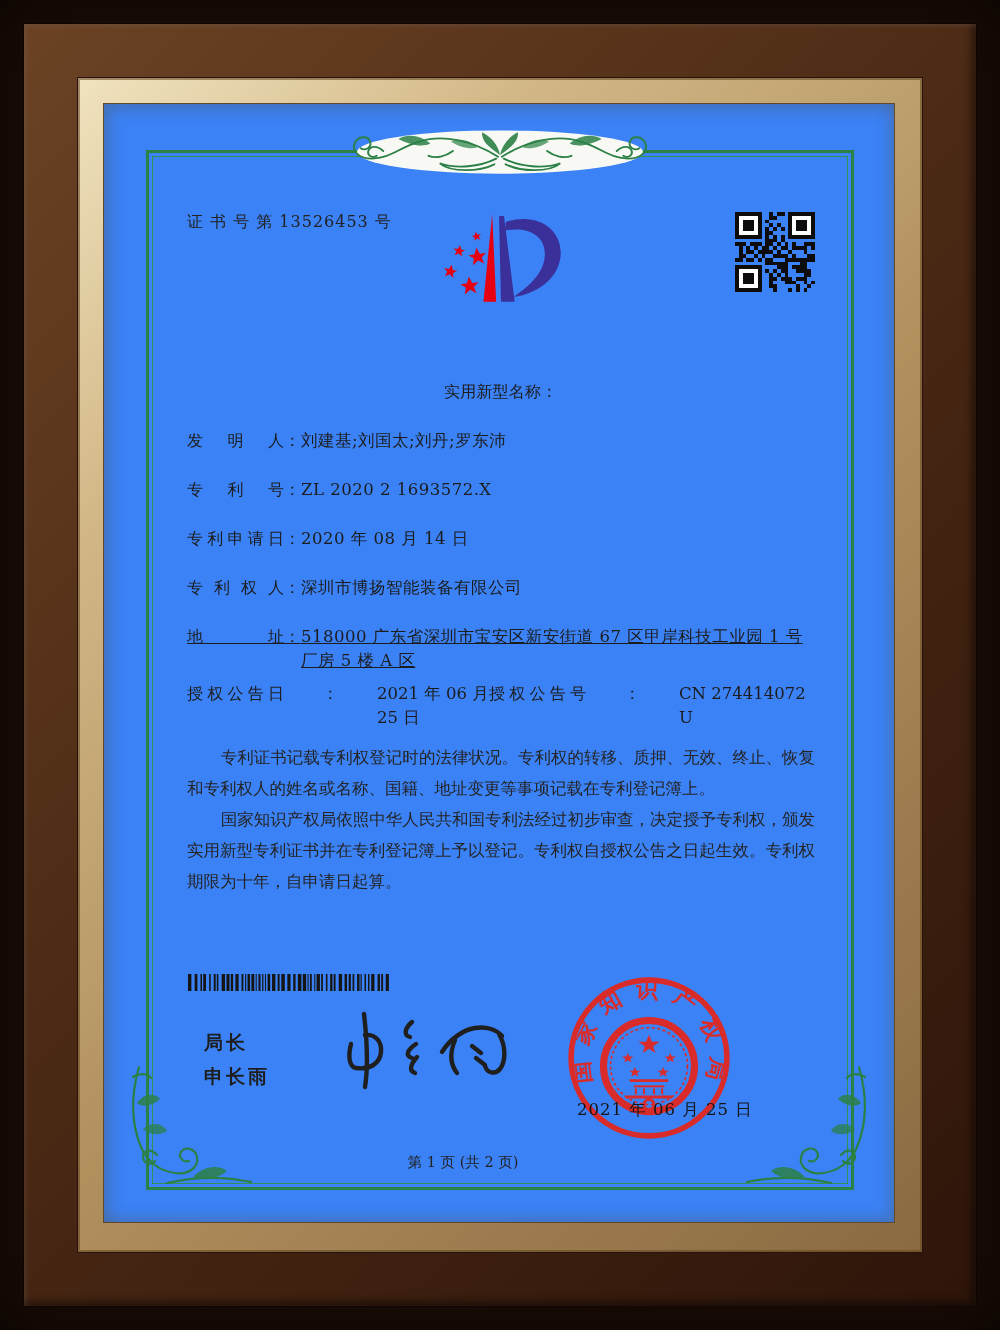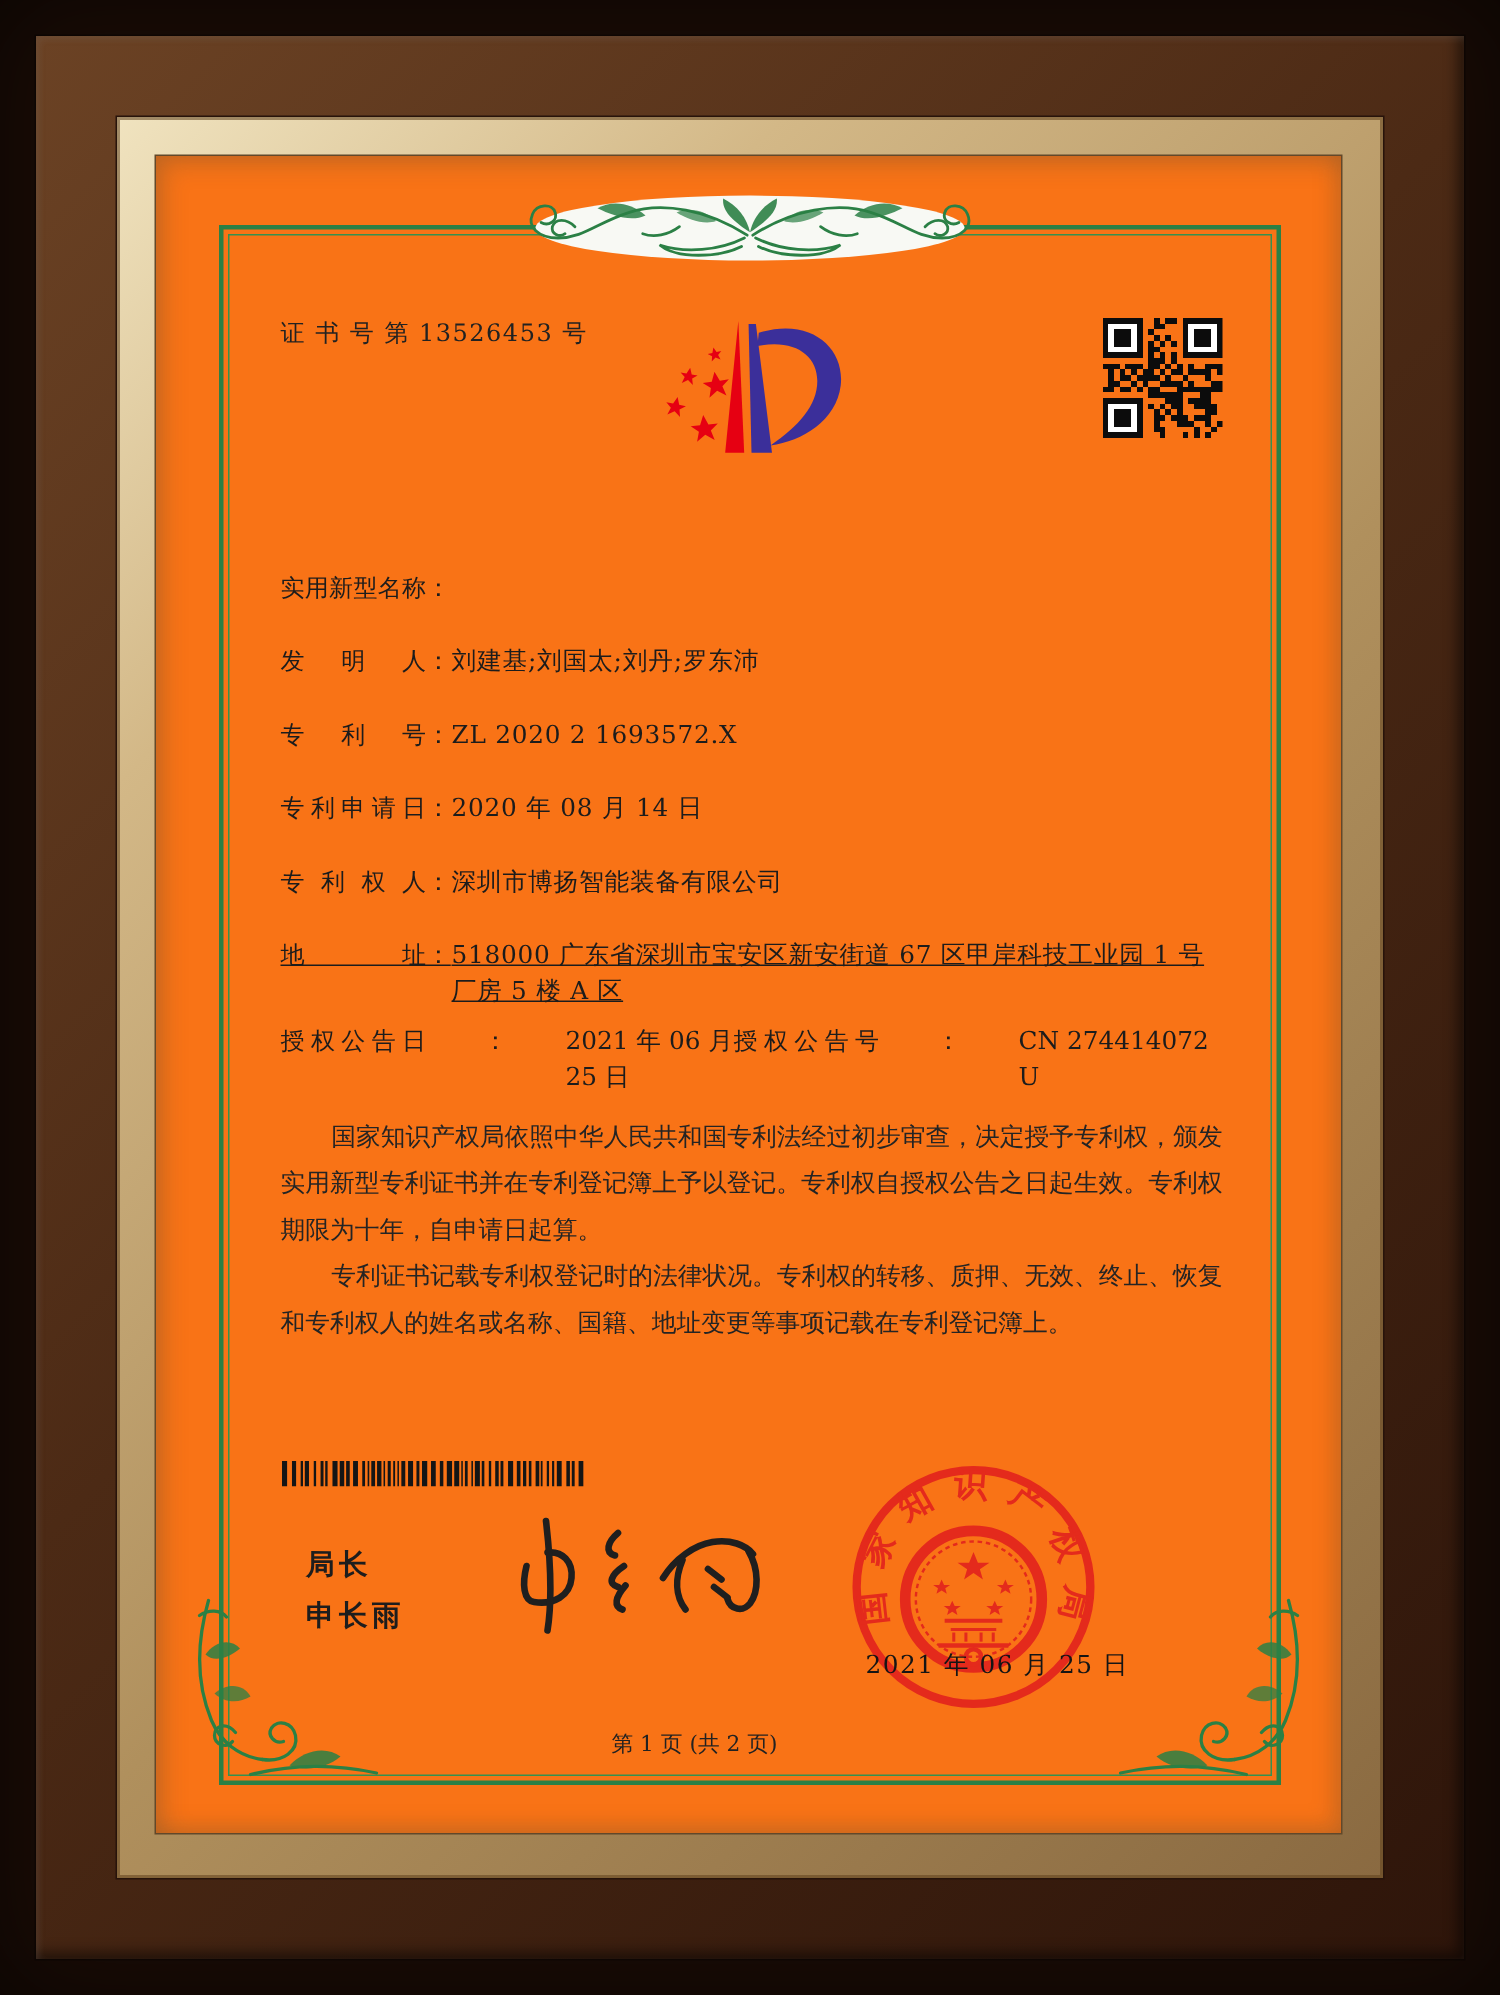--- a/index.html
+++ b/index.html
@@ -11,41 +11,41 @@
     background:
       repeating-linear-gradient(174deg, rgba(0,0,0,.10) 0 2px, rgba(255,255,255,.02) 2px 5px, transparent 5px 9px),
       linear-gradient(135deg,#5a3категор18 0%,#4c2a16 0%,#3a1e0f 38%,#2a1209 72%,#1d0c05 100%);
     box-shadow:inset 0 0 70px rgba(0,0,0,.6);}
   .wood-bevel{position:absolute;inset:24px;
     background:linear-gradient(135deg,#6b4224 0%,#4c2a15 45%,#2e150a 100%);
     box-shadow:inset 2px 2px 5px rgba(255,255,255,.10), inset -4px -4px 9px rgba(0,0,0,.55), 0 0 0 1px rgba(0,0,0,.35);}
   .lip{position:absolute;inset:78px;
     background:linear-gradient(135deg,#f0e3bf 0%,#d3b887 22%,#b0905d 55%,#8a6a41 100%);
     box-shadow:inset 0 0 0 2px rgba(96,66,30,.55), 0 0 0 1px #27130a;}
-  .paper{position:absolute;left:104px;top:104px;right:106px;bottom:108px;background:#f97316;
+  .paper{position:absolute;left:104px;top:104px;right:106px;bottom:108px;background:#3b82f6;
     box-shadow:0 0 0 1px #62482a, inset 5px 5px 16px rgba(90,80,55,.30), inset -5px -5px 14px rgba(90,80,55,.22);}
 
   
   .green-frame{position:absolute;left:42px;top:46px;right:40px;bottom:32px;border:3.5px solid #2b8045;}
   .green-frame-inner{position:absolute;inset:3px;border:1px solid #359150;}
   .orn{position:absolute;pointer-events:none;}
   .orn-top{top:-31px;left:50%;margin-left:-160px;width:320px;height:62px;}
   .orn-bl{left:-26px;bottom:-12px;width:136px;height:136px;}
   .orn-br{right:-24px;bottom:-12px;width:136px;height:136px;transform:scaleX(-1);}
 
   
   .content{position:absolute;left:83px;top:46px;right:79px;bottom:32px;color:#1c1c1c;}
   .hdr{position:relative;height:190px;}
   .cert-no{position:absolute;left:0;top:62px;font-size:16px;letter-spacing:1px;color:#222;}
   .logo{position:absolute;left:236px;top:34px;width:156px;height:144px;}
   .qr{position:absolute;left:548px;top:62px;width:80px;height:80px;}
   .title{margin:6px 0 0 0;text-align:center;font-size:42px;font-weight:700;letter-spacing:12px;padding-left:12px;color:#111;}
 
   .fields{margin-top:40px;font-size:16.5px;}
-  .frow{display:flex;line-height:24px;margin-bottom:25px;}
+  .frow{display:flex;line-height:24px;margin-bottom:25px;justify-content:center;}
   .frow.addr{margin-bottom:9px;text-decoration:underline;}
   .lbl{flex:0 0 97px;text-align:justify;text-align-last:justify;text-justify:inter-character;font-size:16px;}
   .colon{flex:0 0 17px;}
   .val{flex:1;letter-spacing:.5px;}
   .grant{display:flex;line-height:24px;}
   .gpair{display:flex;gap:38px;}
   .gpair.g1{width:302px;flex:0 0 302px;}
 
   .paras{margin-top:12px;}
   .paras p{margin:0;font-size:16.5px;line-height:31px;text-indent:2.05em;text-align:justify;color:#242424;}
@@ -319,22 +319,22 @@
         </span>
         <span class="gpair">
           <span class="lbl">授权公告号</span>
             <span class="colon">：</span>
           <span>CN 274414072 U</span>
         </span>
       </div>
     </div>
 
     <div class="paras">
+      <p>专利证书记载专利权登记时的法律状况。专利权的转移、质押、无效、终止、恢复和专利权人的姓名或名称、国籍、地址变更等事项记载在专利登记簿上。</p>
       <p>国家知识产权局依照中华人民共和国专利法经过初步审查，决定授予专利权，颁发实用新型专利证书并在专利登记簿上予以登记。专利权自授权公告之日起生效。专利权期限为十年，自申请日起算。</p>
-      <p>专利证书记载专利权登记时的法律状况。专利权的转移、质押、无效、终止、恢复和专利权人的姓名或名称、国籍、地址变更等事项记载在专利登记簿上。</p>
     </div>
 
     <div class="bottom">
       <svg class="barcode" id="barcode" viewBox="0 0 203 17" preserveAspectRatio="none">
           <rect x="0.00" y="0" width="3.40" height="17" fill="#151515"></rect>
           <rect x="6.65" y="0" width="2.75" height="17" fill="#151515"></rect>
           <rect x="12.45" y="0" width="1.54" height="17" fill="#151515"></rect>
           <rect x="15.20" y="0" width="2.78" height="17" fill="#151515"></rect>
           <rect x="21.17" y="0" width="1.57" height="17" fill="#151515"></rect>
           <rect x="25.71" y="0" width="1.96" height="17" fill="#151515"></rect>

